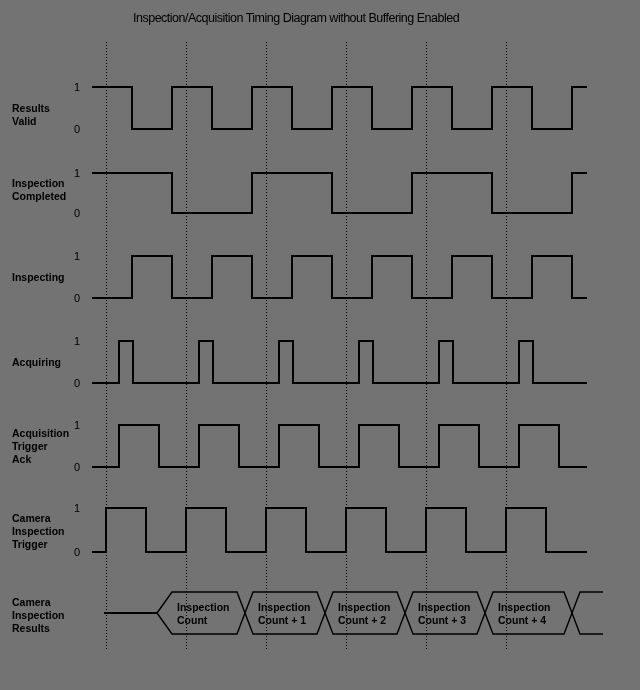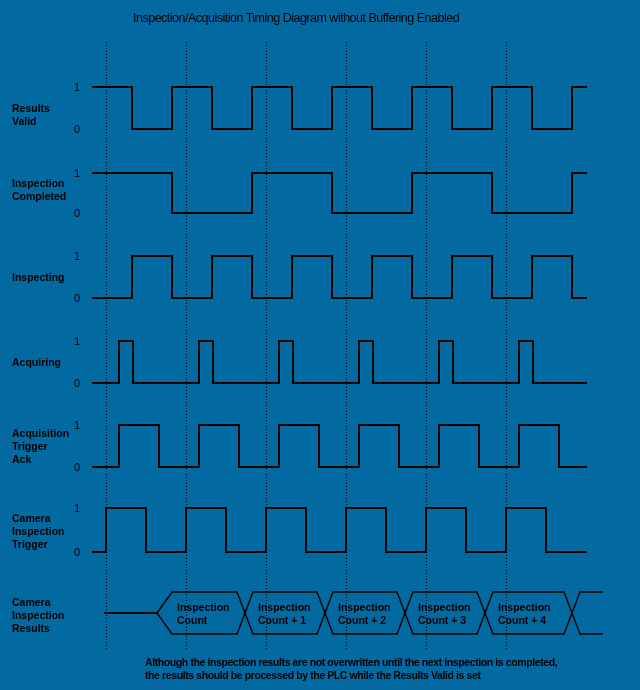--- a/index.html
+++ b/index.html
@@ -1,17 +1,17 @@
 <!DOCTYPE html>
 <html><head>
 <meta charset="utf-8">
 <style>
   html,body{margin:0;padding:0;background:#ffffff;}
   body{width:640px;height:690px;font-family:"Liberation Sans",sans-serif;color:#000;}
-  .stage{position:relative;width:640px;height:690px;background:#0369a1;overflow:hidden;}
+  .stage{position:relative;width:640px;height:690px;background:#737373;overflow:hidden;}
   .title{position:absolute;top:11px;left:133px;font-size:12.5px;letter-spacing:-0.5px;white-space:nowrap;}
   .footer{position:absolute;top:656px;left:145px;font-weight:bold;font-size:10.5px;line-height:13px;letter-spacing:-0.4px;white-space:nowrap;}
   svg{position:absolute;top:0;left:0;}
   svg text{font-family:"Liberation Sans",sans-serif;fill:#000;}
   text.sig-label{font-weight:bold;font-size:10.5px;}
   text.bubble-label{font-weight:bold;font-size:10.5px;}
   text.lvl{font-size:11px;}
 </style>
 </head>
 <body>
@@ -69,17 +69,13 @@
       <text x="338" y="610.5" class="bubble-label">Inspection</text>
       <text x="338" y="623.5" class="bubble-label">Count + 2</text>
       <path d="M405,613 L413,592 L477,592 L485,613 L477,634 L413,634 Z" fill="none" stroke="#000000" stroke-width="1.4"></path>
       <text x="418" y="610.5" class="bubble-label">Inspection</text>
       <text x="418" y="623.5" class="bubble-label">Count + 3</text>
       <path d="M485,613 L493,592 L564,592 L572,613 L564,634 L493,634 Z" fill="none" stroke="#000000" stroke-width="1.4"></path>
       <text x="498" y="610.5" class="bubble-label">Inspection</text>
       <text x="498" y="623.5" class="bubble-label">Count + 4</text>
       <path d="M572,613 L580,592 L603,592 M572,613 L580,634 L603,634" fill="none" stroke="#000000" stroke-width="1.4"></path>
     </svg>
-  <div class="footer">
-    <div>Although the inspection results are not overwritten until the next inspection is completed,</div>
-    <div>the results should be processed by the PLC while the Results Valid is set</div>
-  </div>
 </div>
 
 </body></html>

